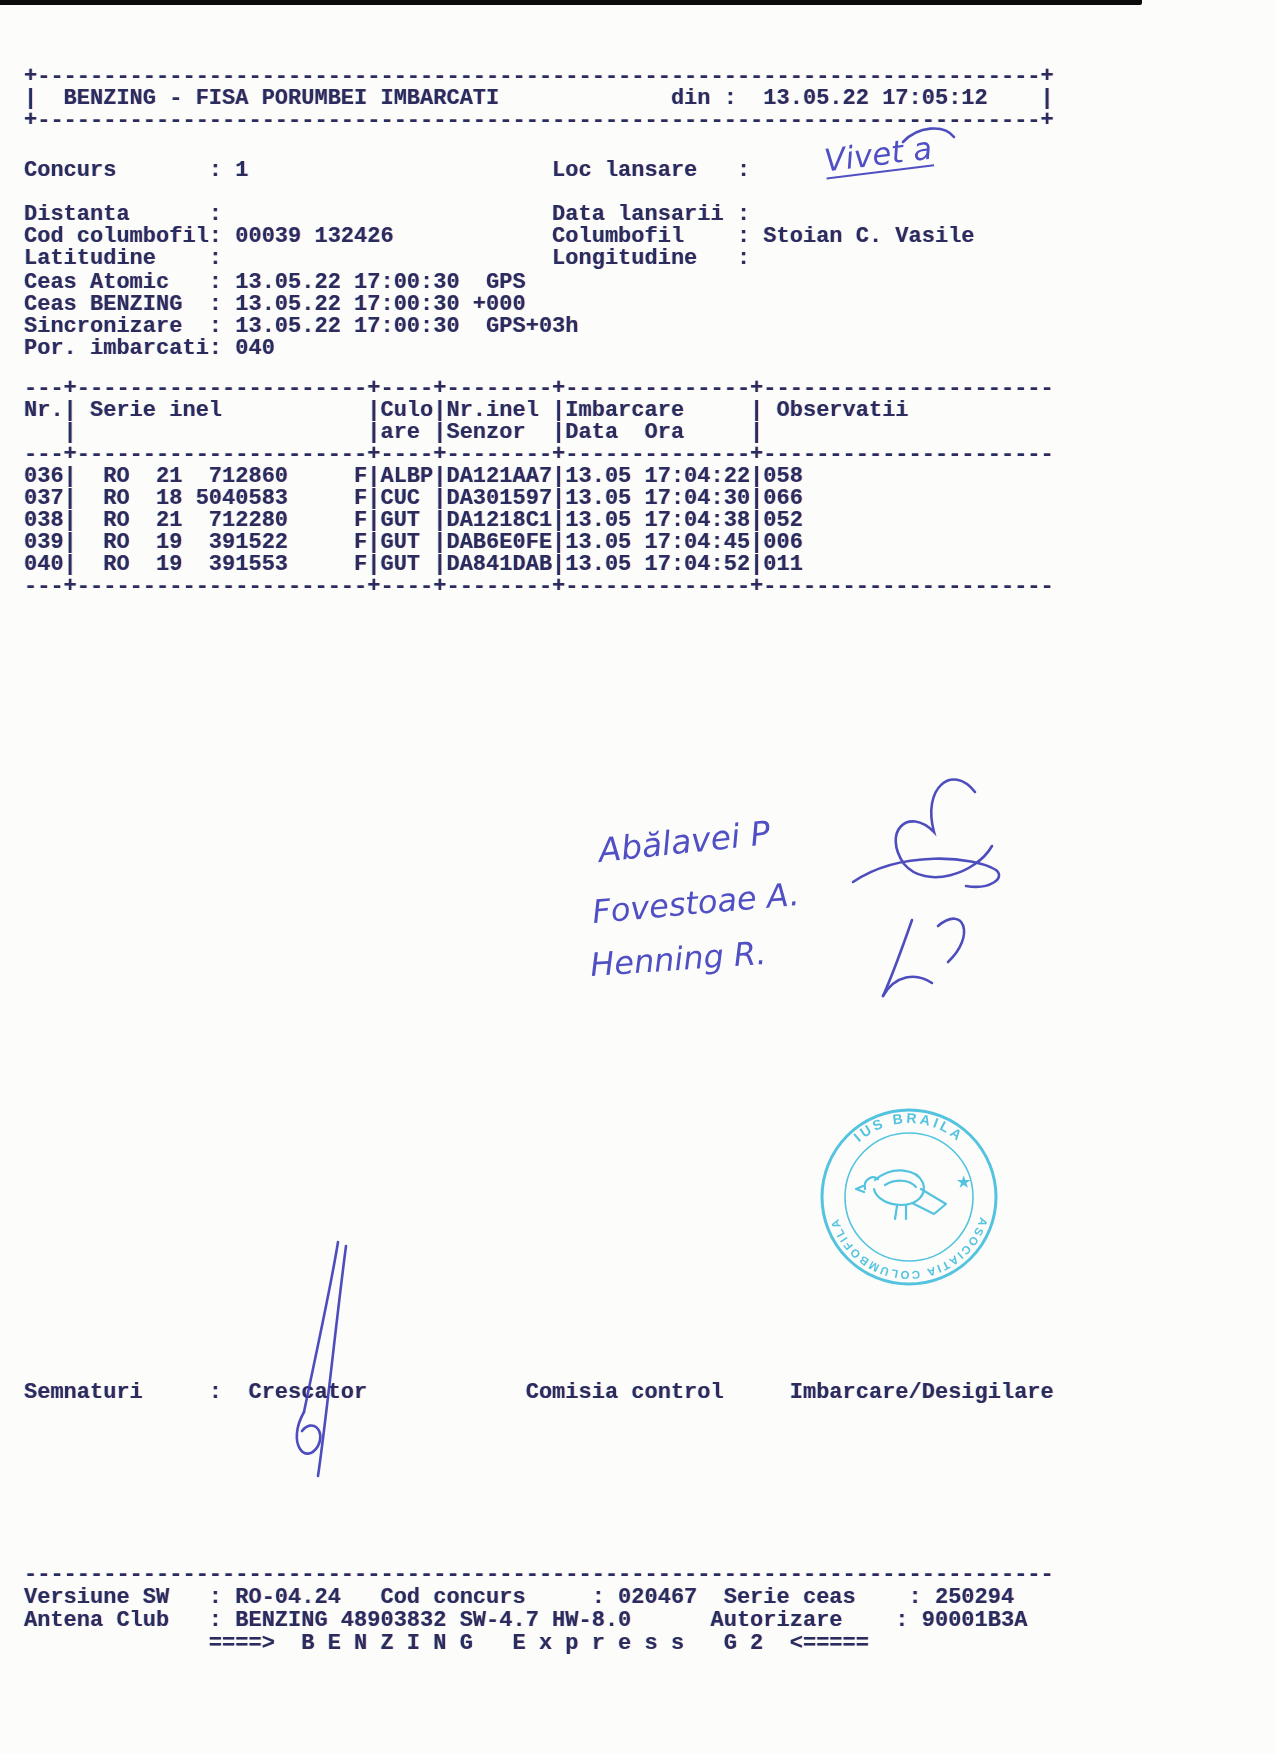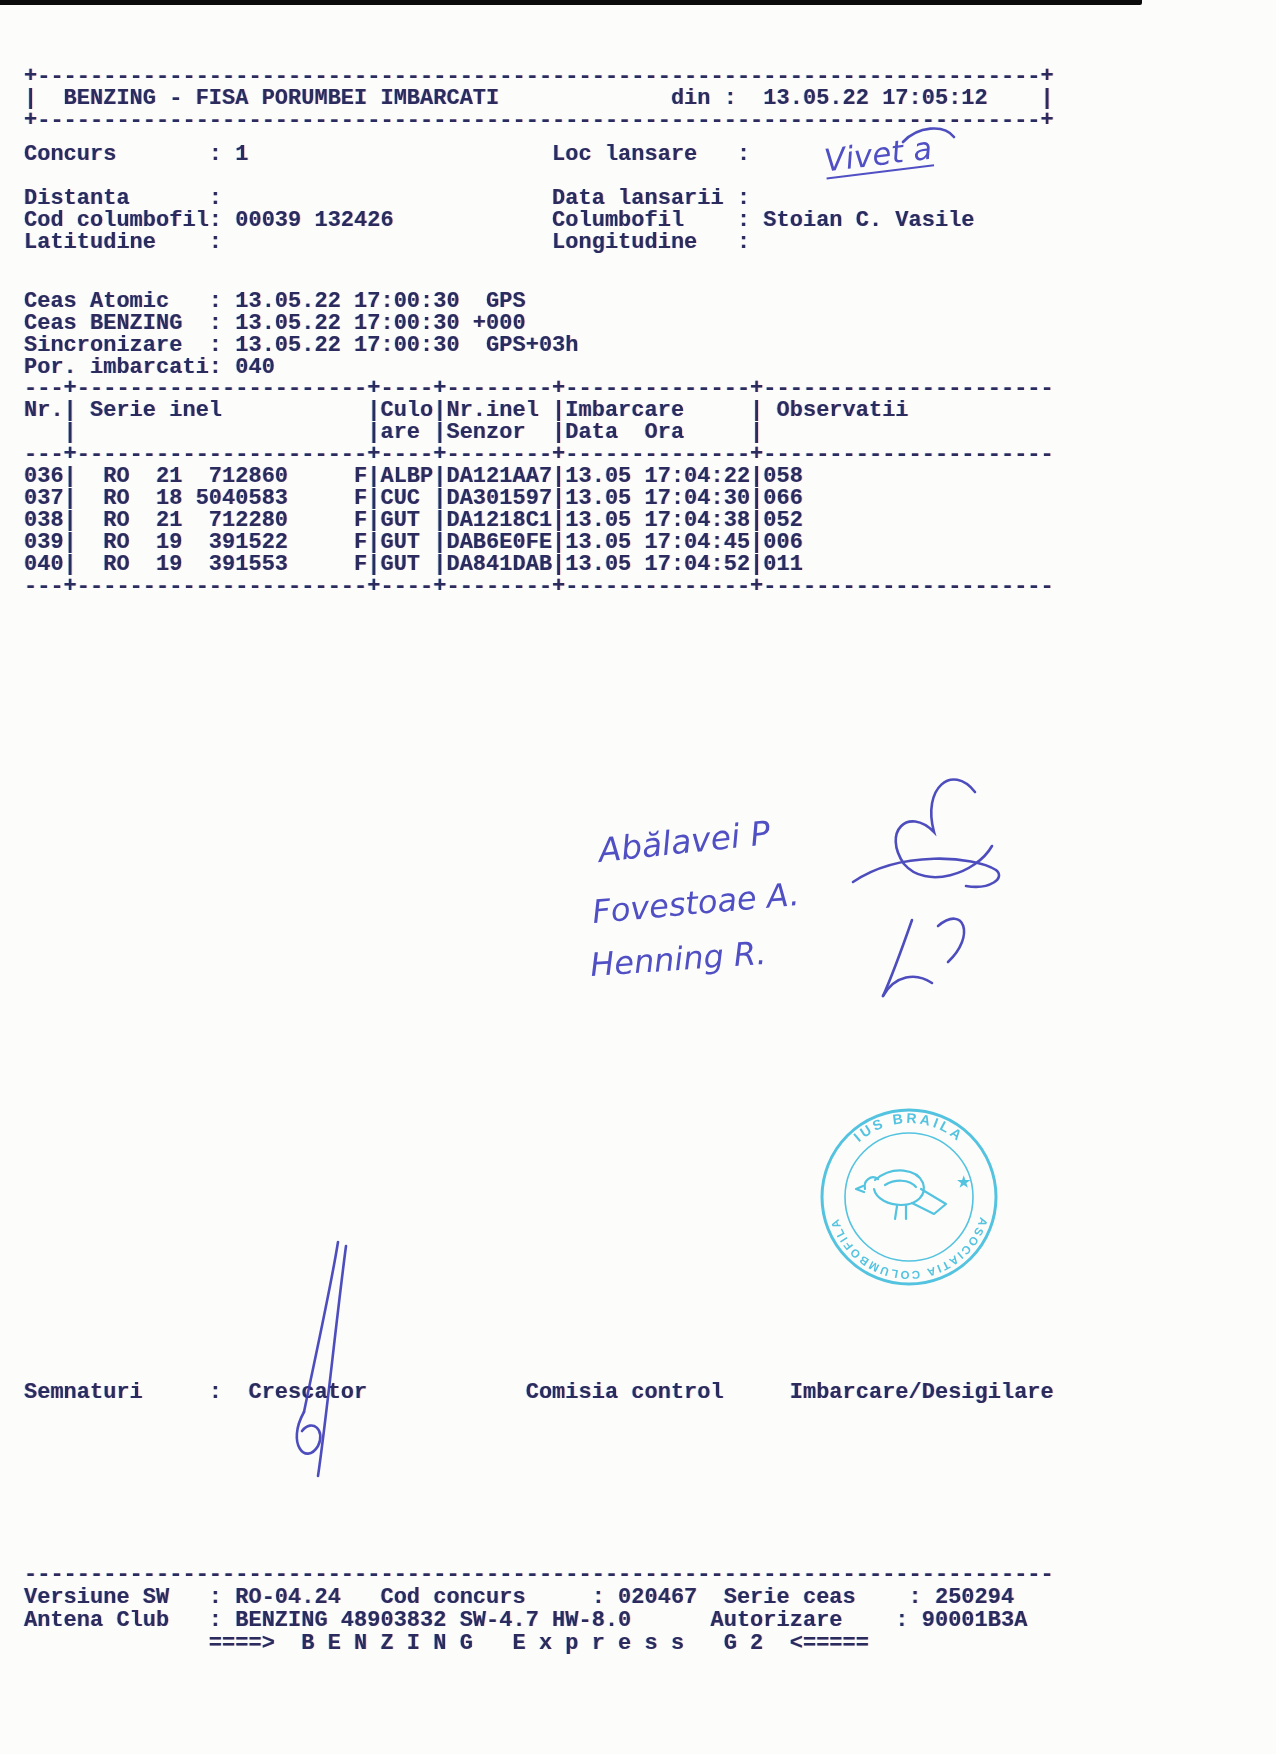--- a/index.html
+++ b/index.html
@@ -49,27 +49,27 @@
 <body>
 
 <div class="page">
 
   <div class="scanline"></div>
 
   <div class="mono" style="top:66px">+----------------------------------------------------------------------------+
 |  BENZING - FISA PORUMBEI IMBARCATI             din :  13.05.22 17:05:12    |
 +----------------------------------------------------------------------------+</div>
 
-  <div class="mono" style="top:144px">Concurs       : 1                       Loc lansare   :
+  <div class="mono" style="top:160px">Concurs       : 1                       Loc lansare   :
 
 Distanta      :                         Data lansarii :
 Cod columbofil: 00039 132426            Columbofil    : Stoian C. Vasile
 Latitudine    :                         Longitudine   :</div>
 
-  <div class="mono" style="top:291px">Ceas Atomic   : 13.05.22 17:00:30  GPS
+  <div class="mono" style="top:272px">Ceas Atomic   : 13.05.22 17:00:30  GPS
 Ceas BENZING  : 13.05.22 17:00:30 +000
 Sincronizare  : 13.05.22 17:00:30  GPS+03h
 Por. imbarcati: 040</div>
 
   <div class="mono" style="top:378px">---+----------------------+----+--------+--------------+----------------------
 Nr.| Serie inel           |Culo|Nr.inel |Imbarcare     | Observatii
    |                      |are |Senzor  |Data  Ora     |
 ---+----------------------+----+--------+--------------+----------------------
 036|  RO  21  712860     F|ALBP|DA121AA7|13.05 17:04:22|058
 037|  RO  18 5040583     F|CUC |DA301597|13.05 17:04:30|066

